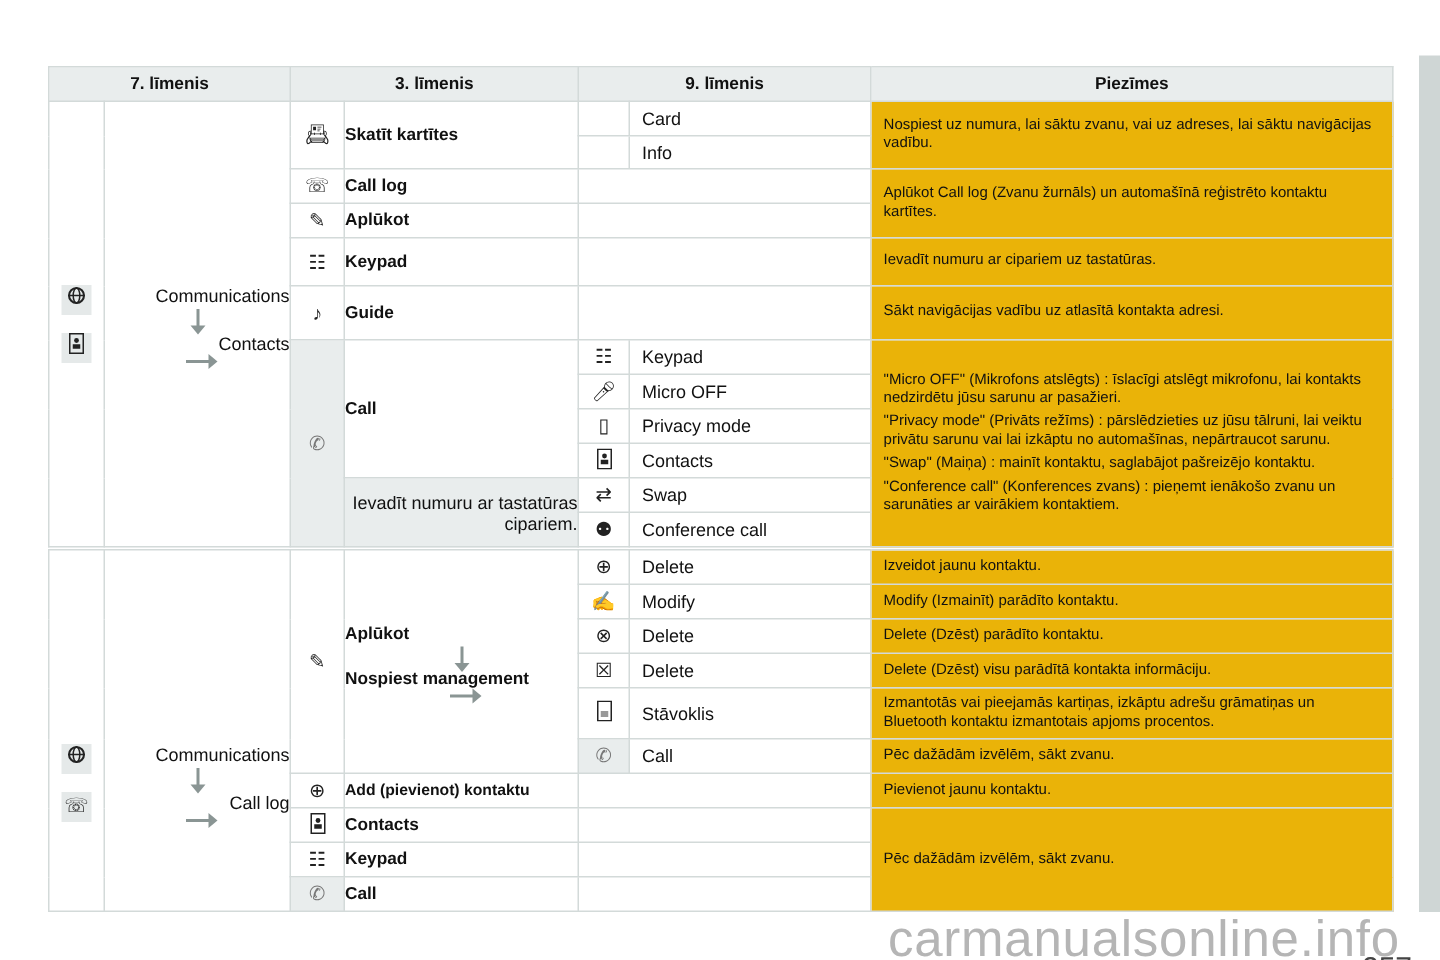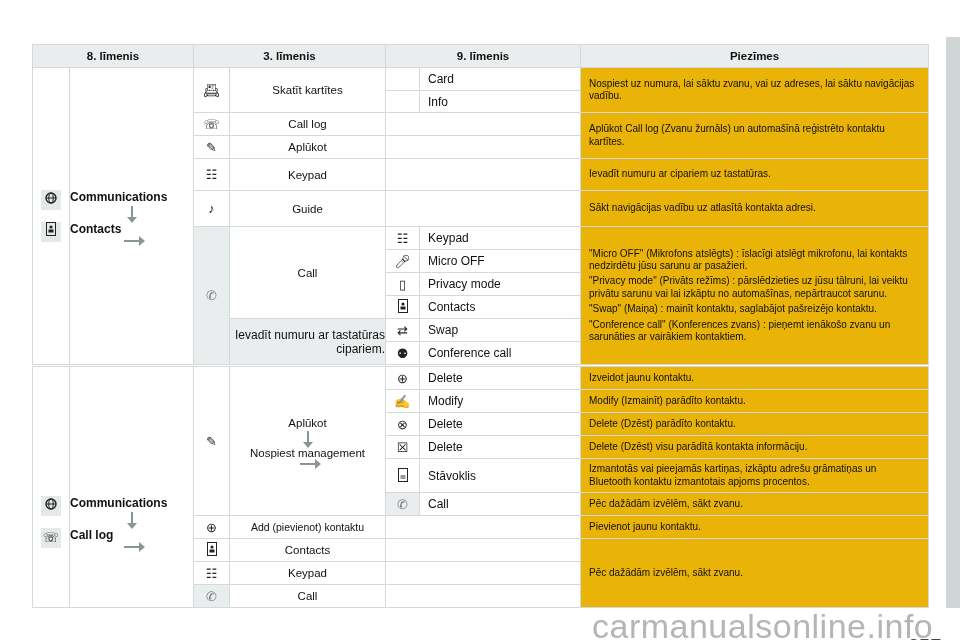--- a/index.html
+++ b/index.html
@@ -4,22 +4,22 @@
 <style>
   html, body { margin:0; padding:0; }
   body { width:960px; height:640px; background:#ffffff; position:relative; overflow:hidden;
          font-family:"Liberation Sans", sans-serif; color:#111; }
   .sidebar-bar { position:absolute; left:946px; top:37px; width:14px; height:571px; background:#cfd6d5; }
   table.main { position:absolute; left:32px; top:44px; width:896px; border-collapse:collapse; table-layout:fixed; font-size:11.5px; }
   table.main td, table.main th { border:1px solid #d3dad9; padding:0; vertical-align:middle; }
   table.main th { background:#e9eded; font-weight:bold; height:22px; font-size:11.5px; text-align:center; }
   .ic { text-align:center; }
   .ic.gray { background:#e9eded; }
-  .c1t { text-align:left; font-weight:bold; font-size:12px;margin-top:43px; }
-  .c2t { text-align:center; font-weight:normal; font-size:11.5px; }
+  .c1t { text-align:right; font-weight:normal; font-size:12px;margin-top:43px; }
+  .c2t { font-weight:bold; font-size:11.5px; }
   .c3t { padding-left:8px !important; font-size:12px; }
   .note { background:#eab308; padding:2px 8px !important; font-size:10px; line-height:12.4px; }
   .note p { margin:0 0 3px 0; }
   .gray { background:#e9eded; }
   .arrow-down { display:block; margin:2px auto; width:2px; height:12px; background:#8a9594; position:relative; }
   .arrow-down::after { content:""; position:absolute; left:-4px; bottom:-5px; border-left:5px solid transparent; border-right:5px solid transparent; border-top:6px solid #8a9594; }
   .arrow-right { display:block; margin:4px auto 0 auto; width:16px; height:2px; background:#8a9594; position:relative; }
   .arrow-right::after { content:""; position:absolute; right:-5px; top:-4px; border-top:5px solid transparent; border-bottom:5px solid transparent; border-left:6px solid #8a9594; }
   .iconbox { display:inline-block; width:20px; height:20px; background:#e5e9e9; text-align:center; line-height:20px; margin:6px 0; }
   .icn { display:inline-block; font-size:13px; color:#222; line-height:1; }
@@ -37,21 +37,21 @@
     <col style="width:37px">
       <col style="width:124px">
     <col style="width:36px">
       <col style="width:156px">
     <col style="width:34px">
       <col style="width:161px">
     <col style="width:348px">
   </colgroup>
   <thead>
     <tr>
-      <th colspan="2">8. līmenis</th>
+      <th colspan="2">7. līmenis</th>
       <th colspan="2">3. līmenis</th>
       <th colspan="2">9. līmenis</th>
       <th>Piezīmes</th>
     </tr>
   </thead>
   <tbody>
 
     <tr style="height:23px">
       <td rowspan="14" class="ic">
         <span class="iconbox"><svg width="12" height="12" viewBox="0 0 12 12">

